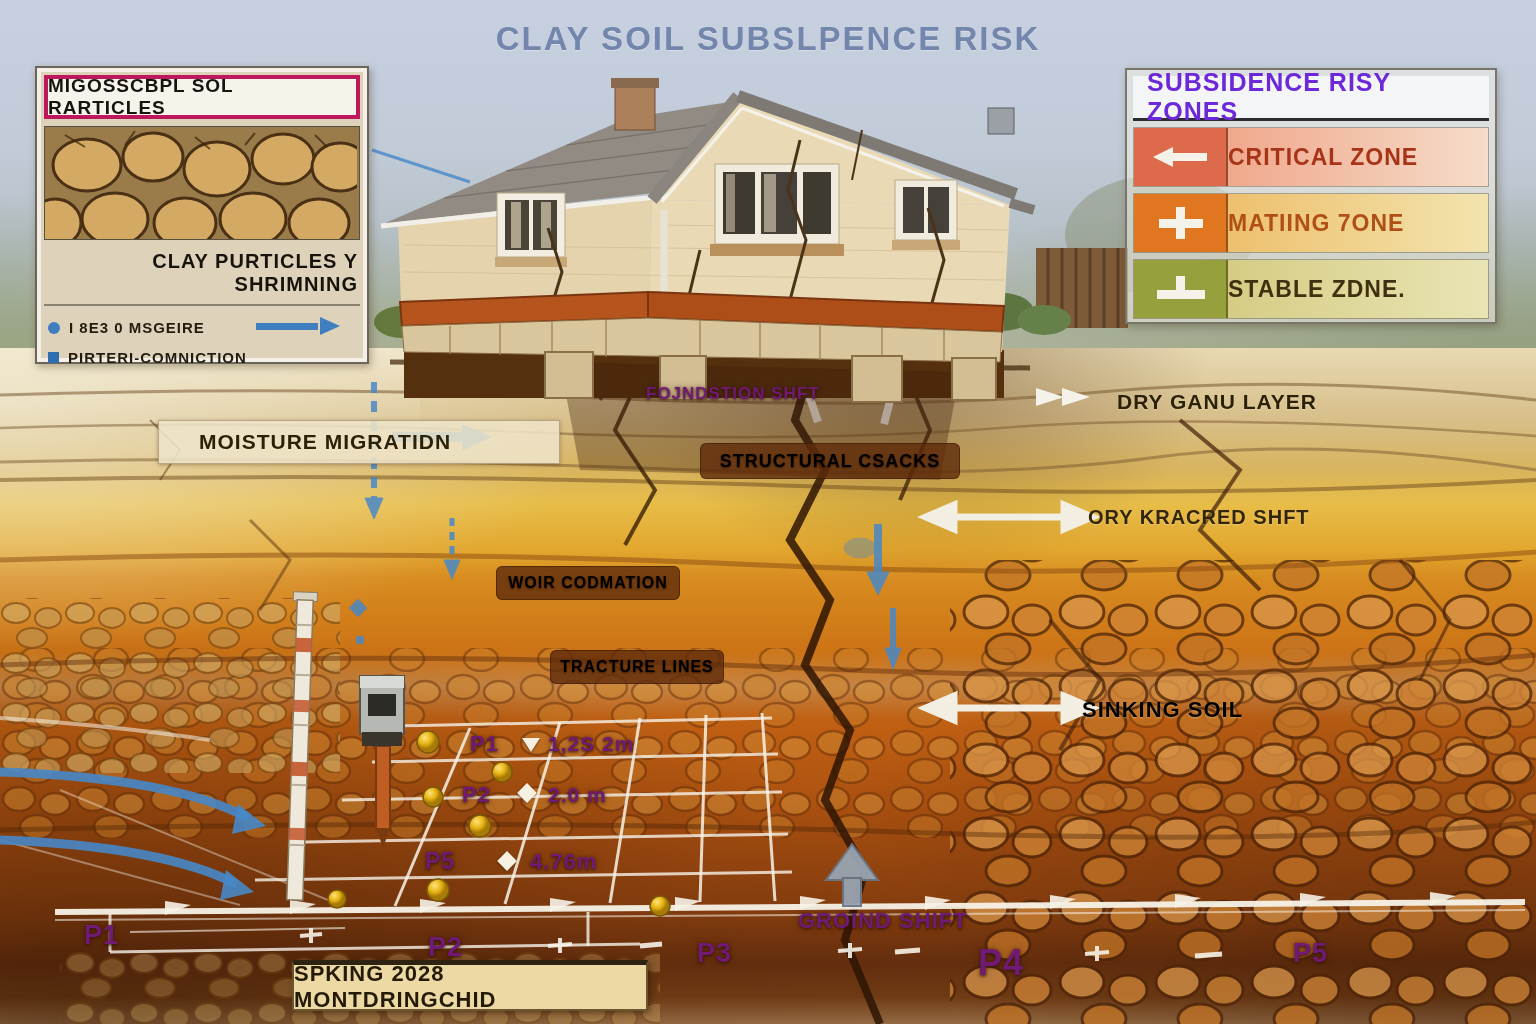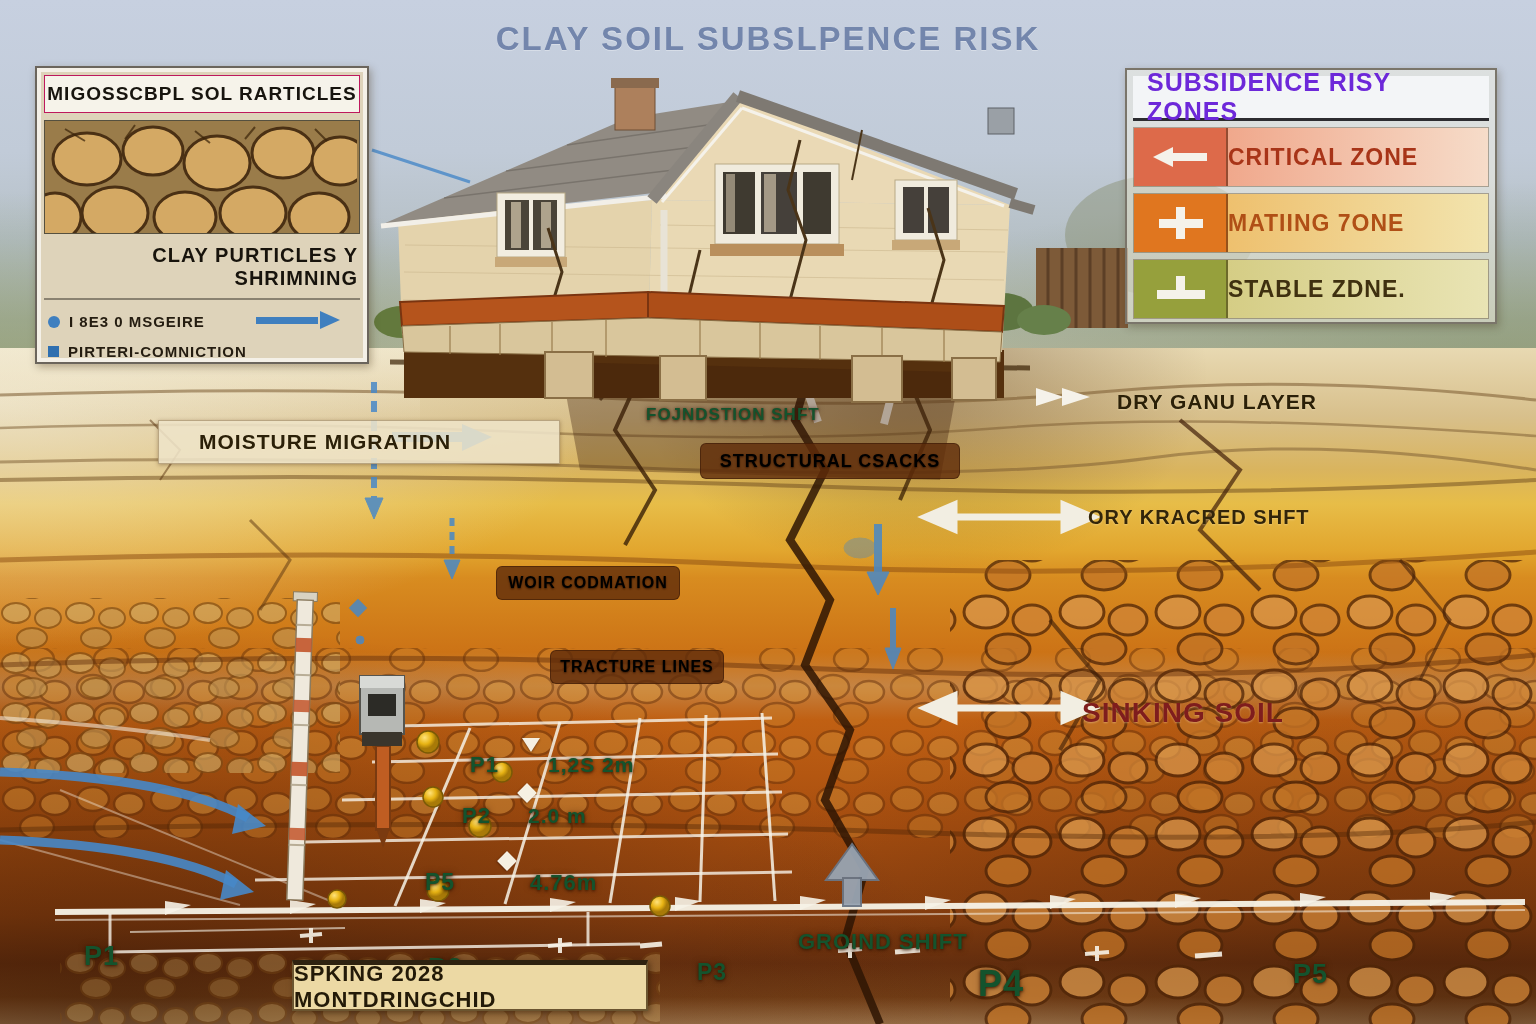--- a/index.html
+++ b/index.html
@@ -20,35 +20,35 @@
       #7c4318 96%, #a87c50 100%);}
   .soil-shade{position:absolute;left:0;top:348px;width:1536px;height:676px;
     background:
       radial-gradient(ellipse at 0% 8%, rgba(242,234,210,.75), transparent 28%),
       radial-gradient(ellipse at 8% 100%, rgba(40,16,2,.5), transparent 42%),
       radial-gradient(ellipse at 95% 100%, rgba(40,16,2,.4), transparent 40%),
       radial-gradient(ellipse at 60% 4%, rgba(70,35,8,.35), transparent 22%);}
   svg.scene{position:absolute;left:0;top:0;}
   
   .lbl{position:absolute;font-weight:bold;white-space:nowrap;letter-spacing:1px;}
-  .lbl.white{color:#14532d;text-shadow:0 1px 3px rgba(50,20,0,.9),0 0 6px rgba(60,25,0,.5);margin-top:21px;}
+  .lbl.white{color:#701a75;text-shadow:0 1px 3px rgba(50,20,0,.9),0 0 6px rgba(60,25,0,.5);}
   .lbl.dark{color:#2b2008;text-shadow:0 1px 2px rgba(255,240,200,.35);}
   .bandlbl{position:absolute;border-radius:6px;background:rgba(94,42,10,.8);
     color:#000000;font-weight:bold;display:flex;align-items:center;justify-content:center;
     letter-spacing:1px;text-shadow:0 1px 2px rgba(40,15,0,.8);border:1px solid rgba(50,20,4,.5);}
   .strip{position:absolute;background:rgba(238,228,200,.88);border:1px solid rgba(120,90,50,.45);
     display:flex;align-items:center;padding:0 12px;box-shadow:0 1px 4px rgba(60,30,5,.35);}
   
   .title{position:absolute;left:50%;top:20px;transform:translateX(-50%);
     font-size:33px;font-weight:bold;letter-spacing:2px;color:#5f74a0;opacity:.8;
     text-shadow:0 1px 0 rgba(255,255,255,.4);}
   
   .panel-left{position:absolute;left:35px;top:66px;width:330px;height:294px;
     background:#ded3ba;border:2px solid #6b655c;box-shadow:inset 0 0 0 4px rgba(255,255,255,.65),2px 3px 8px rgba(60,40,10,.35);}
-  .panel-left .hdr{margin:7px;height:36px;background:#f6f3ea;border:1px solid #be185d;
+  .panel-left .hdr{margin:7px;height:36px;background:#f6f3ea;border:4px solid #be185d;
     display:flex;align-items:center;justify-content:center;font-size:19px;font-weight:bold;
     color:#17140e;letter-spacing:1px;}
   .particles-img{margin:0 7px;height:112px;border:1px solid #55503f;overflow:hidden;background:#9a7c4a;}
   .panel-left .lower{margin:6px 7px 0 7px;text-align:right;}
   .panel-left .sub{font-size:20px;font-weight:bold;color:#17130c;letter-spacing:1px;
     border-bottom:2px solid #8a8271;padding:4px 2px 8px 4px;}
   .bullet{display:flex;align-items:center;gap:9px;margin:13px 2px 0 4px;
     font-size:15px;font-weight:bold;color:#241c10;letter-spacing:1px;position:relative;}
   .b-dot{width:12px;height:12px;border-radius:50%;background:#3f7fbf;flex:0 0 auto;}
   .b-sq{width:11px;height:11px;background:#2f6fb0;flex:0 0 auto;}
@@ -455,35 +455,35 @@
 
   <div class="lbl white" style="left:646px;top:384px;font-size:17px;">FOJNDSTION SHFT</div>
   <div class="lbl dark" style="left:1117px;top:390px;font-size:21px;">DRY GANU LAYER</div>
   <div class="strip" style="left:158px;top:420px;width:348px;height:42px;padding-left:40px;">
     <span class="lbl dark" style="position:static;font-size:21px;">MOISTURE MIGRATIDN</span>
   </div>
   <div class="bandlbl" style="left:700px;top:443px;width:258px;height:34px;font-size:18px;">STRUCTURAL CSACKS</div>
   <div class="lbl dark" style="left:1088px;top:506px;font-size:20px;color:#32250a;">ORY KRACRED SHFT</div>
   <div class="bandlbl" style="left:496px;top:566px;width:182px;height:32px;font-size:16px;">WOIR CODMATION</div>
   <div class="bandlbl" style="left:550px;top:650px;width:172px;height:32px;font-size:16px;">TRACTURE LINES</div>
-  <div class="lbl dark" style="left:1082px;top:697px;font-size:28px;color:#7f1d1d;">SINKING SOIL</div>
+  <div class="lbl dark" style="left:1082px;top:697px;font-size:22px;color:#000000;">SINKING SOIL</div>
   <div class="lbl white" style="left:798px;top:908px;font-size:22px;">GROIND SHIFT</div>
 
   <div class="lbl white" style="left:470px;top:731px;font-size:22px;">P1</div>
   <span class="tri-down" style="left:522px;top:738px;"></span>
   <div class="lbl white" style="left:548px;top:732px;font-size:21px;">1,2S 2m</div>
 
   <div class="lbl white" style="left:462px;top:782px;font-size:22px;">P2</div>
   <span class="diam" style="left:520px;top:786px;"></span>
-  <div class="lbl white" style="left:528px;top:783px;font-size:21px;">2.0 m</div>
+  <div class="lbl white" style="left:548px;top:783px;font-size:21px;">2.0 m</div>
 
   <div class="lbl white" style="left:425px;top:848px;font-size:23px;">P5</div>
   <span class="diam" style="left:500px;top:854px;"></span>
   <div class="lbl white" style="left:530px;top:849px;font-size:22px;">4.76m</div>
 
   <div class="lbl white" style="left:84px;top:920px;font-size:27px;">P1</div>
   <div class="lbl white" style="left:428px;top:932px;font-size:27px;">P2</div>
-  <div class="lbl white" style="left:697px;top:938px;font-size:23px;">P3</div>
+  <div class="lbl white" style="left:697px;top:938px;font-size:27px;">P3</div>
   <div class="lbl white" style="left:978px;top:942px;font-size:36px;">P4</div>
   <div class="lbl white" style="left:1293px;top:938px;font-size:27px;">P5</div>
 
   <div class="sign">SPKING 2028 MONTDRINGCHID</div>
 </div>
 
 </body></html>

